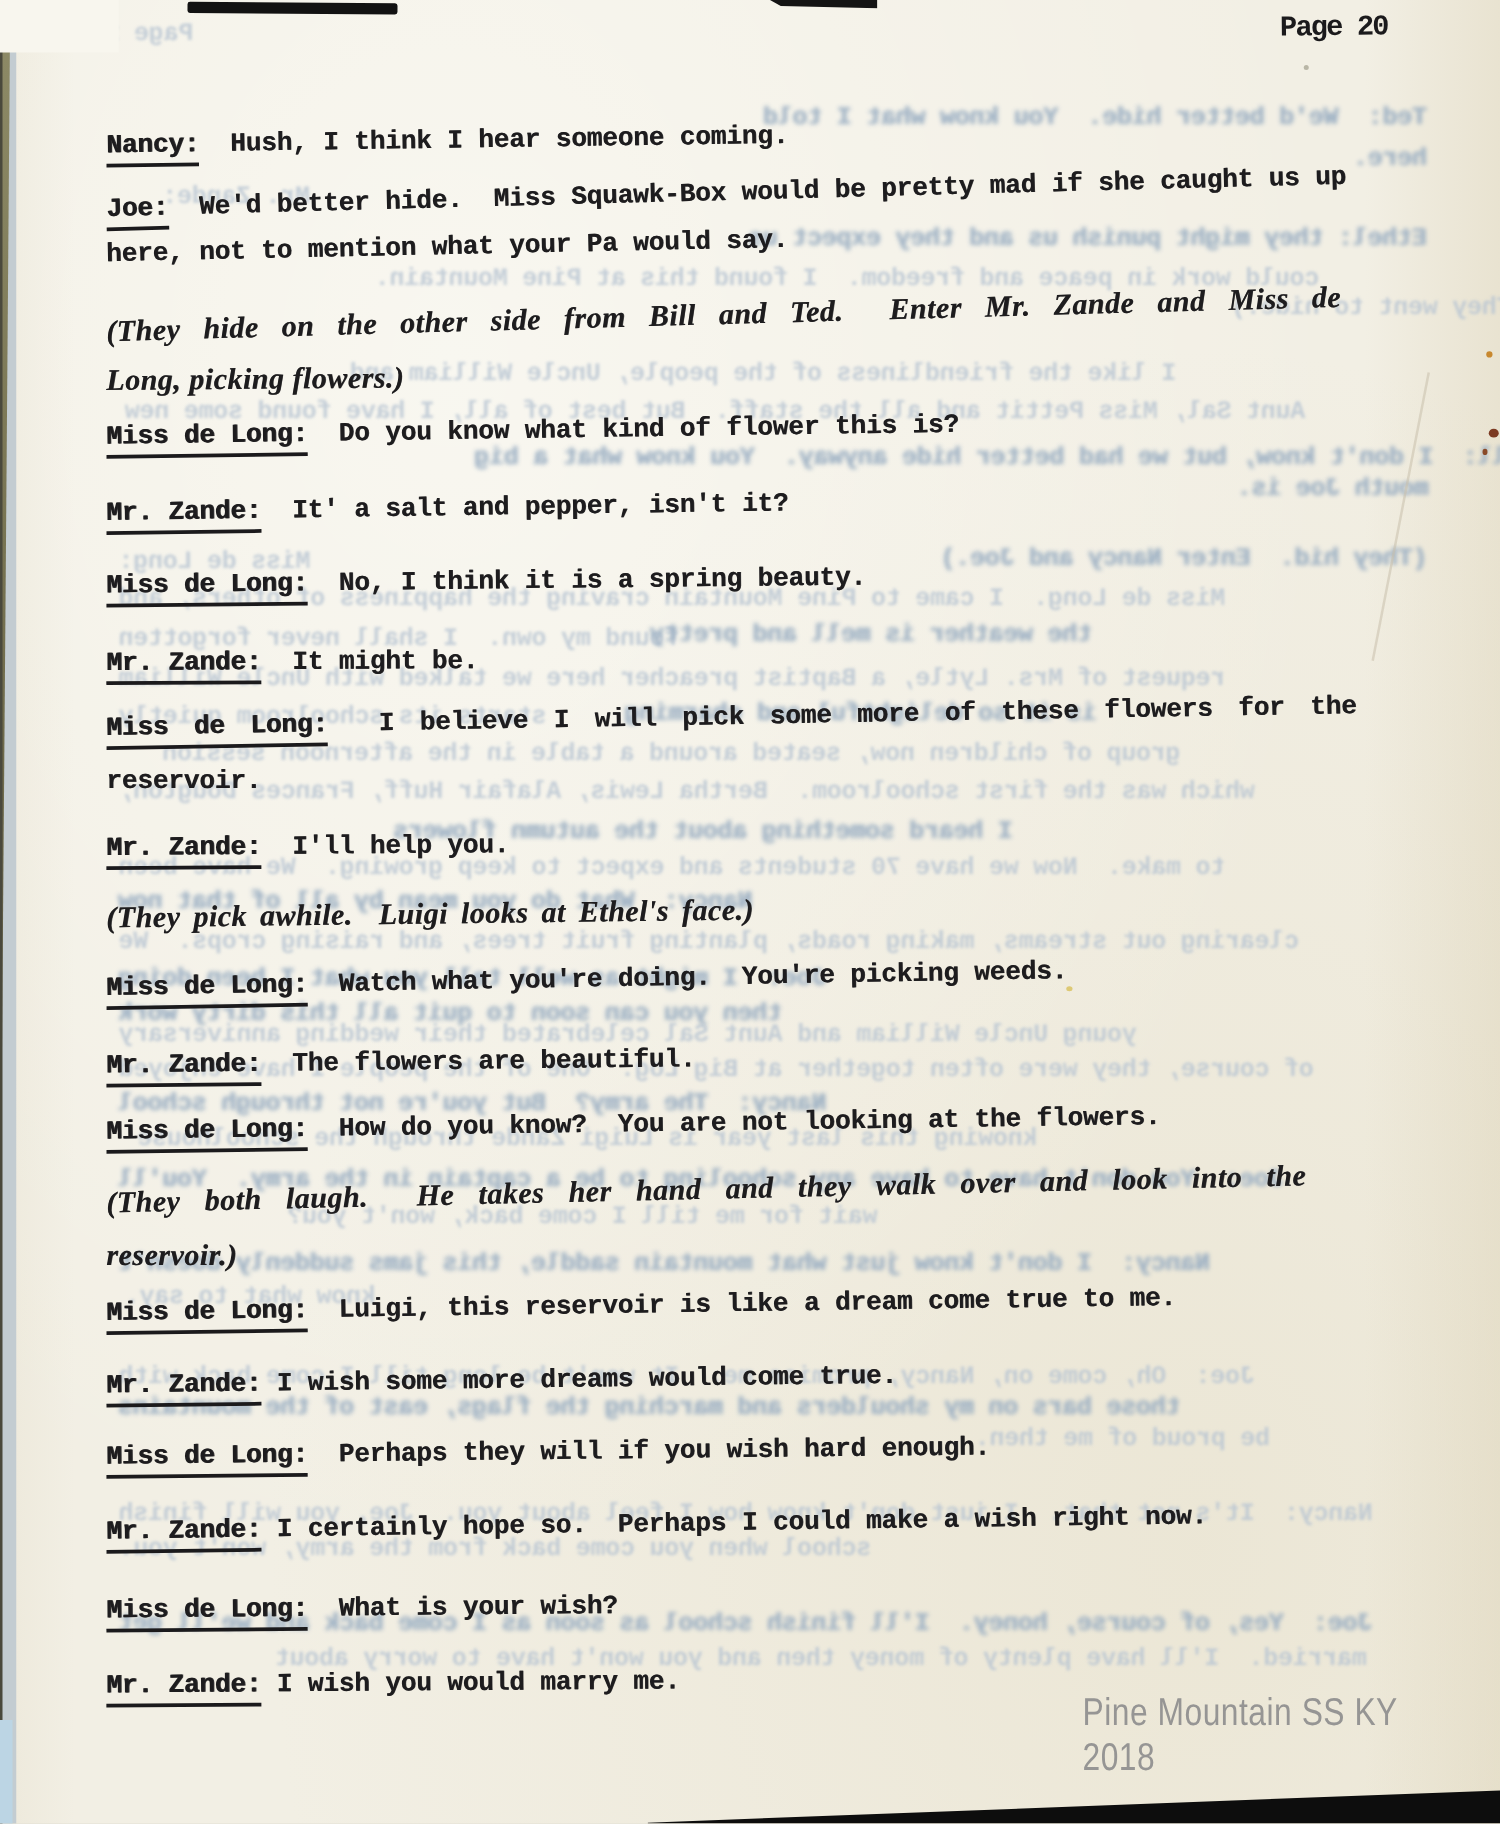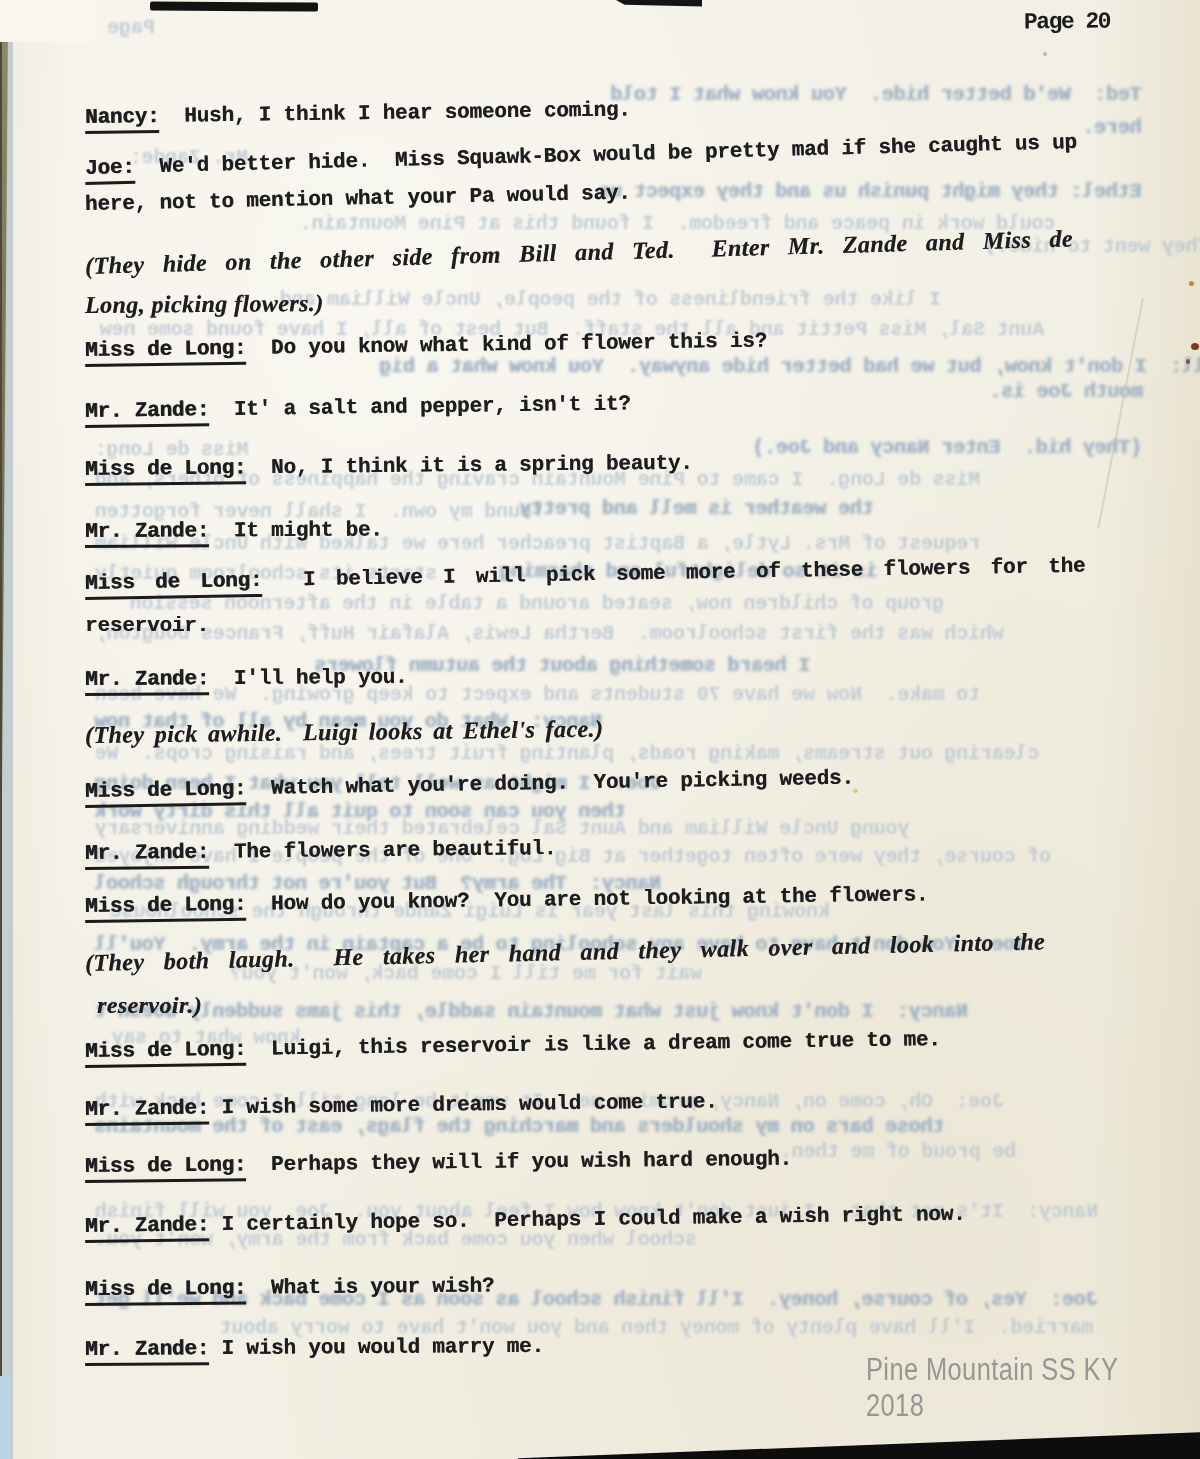--- a/index.html
+++ b/index.html
@@ -130,21 +130,21 @@
       <div class="line" style="top: 458px; left: 85px; transform: rotate(-0.6deg);"><span class="speaker">Miss de Long:</span>  No, I think it is a spring beauty.</div>
       <div class="line" style="top: 520px; left: 85px; transform: rotate(-0.3deg);"><span class="speaker">Mr. Zande:</span>  It might be.</div>
       <div class="line" style="top: 572px; left: 85px; transform: rotate(-1deg); word-spacing: 8px;"><span class="speaker">Miss de Long:</span>  I believe I will pick some more of these flowers for the</div>
       <div class="line" style="top: 614px; left: 85px;">reservoir.</div>
       <div class="line" style="top: 668px; left: 85px; transform: rotate(-0.4deg);"><span class="speaker">Mr. Zande:</span>  I'll help you.</div>
       <div class="line italic" style="top: 722px; left: 85px; transform: rotate(-0.7deg); word-spacing: 4px;">(They pick awhile.  Luigi looks at Ethel's face.)</div>
       <div class="line" style="top: 780px; left: 85px; transform: rotate(-1deg);"><span class="speaker">Miss de Long:</span>  Watch what you're doing.  You're picking weeds.</div>
       <div class="line" style="top: 842px; left: 85px; transform: rotate(-0.6deg);"><span class="speaker">Mr. Zande:</span>  The flowers are beautiful.</div>
       <div class="line" style="top: 895px; left: 85px; transform: rotate(-0.8deg);"><span class="speaker">Miss de Long:</span>  How do you know?  You are not looking at the flowers.</div>
       <div class="line italic" style="top: 950px; left: 85px; transform: rotate(-1.3deg); word-spacing: 13px;">(They both laugh.  He takes her hand and they walk over and look into the</div>
-      <div class="line italic" style="top: 992px; left: 85px; margin-left: 12px;">reservoir.)</div>
+      <div class="line italic" style="top: 992px; left: 85px;">reservoir.)</div>
       <div class="line" style="top: 1040px; left: 85px; transform: rotate(-0.8deg);"><span class="speaker">Miss de Long:</span>  Luigi, this reservoir is like a dream come true to me.</div>
       <div class="line" style="top: 1098px; left: 85px; transform: rotate(-0.7deg);"><span class="speaker">Mr. Zande:</span> I wish some more dreams would come true.</div>
       <div class="line" style="top: 1155px; left: 85px; transform: rotate(-0.6deg);"><span class="speaker">Miss de Long:</span>  Perhaps they will if you wish hard enough.</div>
       <div class="line" style="top: 1215px; left: 85px; transform: rotate(-0.8deg);"><span class="speaker">Mr. Zande:</span> I certainly hope so.  Perhaps I could make a wish right now.</div>
       <div class="line" style="top: 1278px; left: 85px; transform: rotate(-0.5deg);"><span class="speaker">Miss de Long:</span>  What is your wish?</div>
       <div class="line" style="top: 1338px; left: 85px; transform: rotate(-0.4deg);"><span class="speaker">Mr. Zande:</span> I wish you would marry me.</div>
     </div>
 
   <div class="watermark">Pine Mountain SS KY 2018</div>
 

